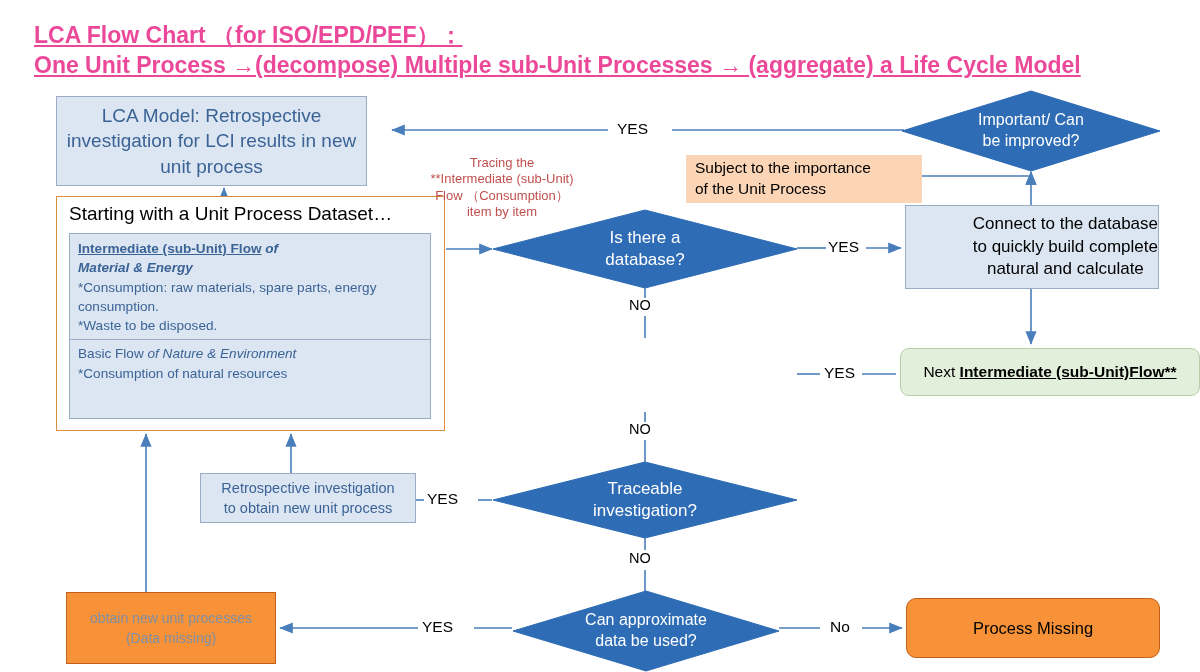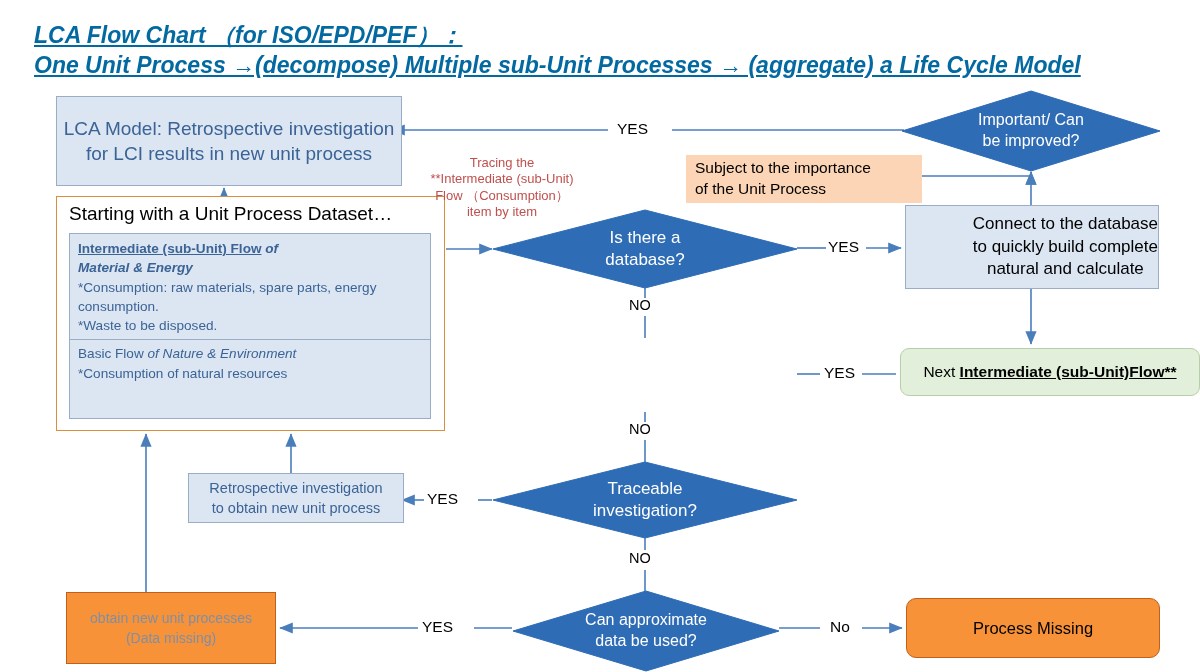--- a/index.html
+++ b/index.html
@@ -1,35 +1,35 @@
 <!DOCTYPE html>
 <html><head>
 <meta charset="utf-8">
 <style>
   html,body{margin:0;padding:0;background:#ffffff;}
   body{width:1200px;height:672px;position:relative;overflow:hidden;
        font-family:"Liberation Sans","DejaVu Sans",sans-serif;}
   #canvas{position:absolute;left:0;top:0;width:1200px;height:672px;}
   svg.wires{position:absolute;left:0;top:0;width:1200px;height:672px;pointer-events:none;}
 
-  .title{position:absolute;font-weight:bold;color:#0369a1;white-space:nowrap;
-         text-decoration:underline;letter-spacing:0px;font-style:italic;}
+  .title{position:absolute;font-weight:bold;color:#ec4899;white-space:nowrap;
+         text-decoration:underline;letter-spacing:0px;}
   .t1{left:34px;top:20px;font-size:23px;}
   .t2{left:34px;top:52px;font-size:23px;}
 
   .node{position:absolute;box-sizing:border-box;display:flex;align-items:center;
         justify-content:center;text-align:center;}
 
   
   .proc{background:#dce6f2;border:1px solid #9badc4;color:#3b6396;}
-  .lca-model{left:56px;top:96px;width:346px;height:90px;font-size:19px;line-height:1.32;}
+  .lca-model{left:56px;top:96px;width:311px;height:90px;font-size:19px;line-height:1.32;}
   .connect-db{left:905px;top:205px;width:254px;height:84px;
               background:#dce6f2;border:1px solid #9badc4;color:#000;
               font-size:17px;line-height:1.35;justify-content:flex-end;}
-  .retro-box{left:188px;top:473px;width:216px;height:50px;
+  .retro-box{left:200px;top:473px;width:216px;height:50px;
              background:#dce6f2;border:1px solid #9badc4;color:#3b6396;
              font-size:14.5px;line-height:1.4;}
 
   
   .dataset-group{left:56px;top:196px;width:389px;height:235px;
                  background:#ffffff;border:1.5px solid #d98f3c;
                  display:block;}
   .dataset-title{position:absolute;left:12px;top:6px;font-size:19px;color:#000;
                  white-space:nowrap;}
   .flow-card{position:absolute;left:12px;top:36px;width:362px;height:186px;

